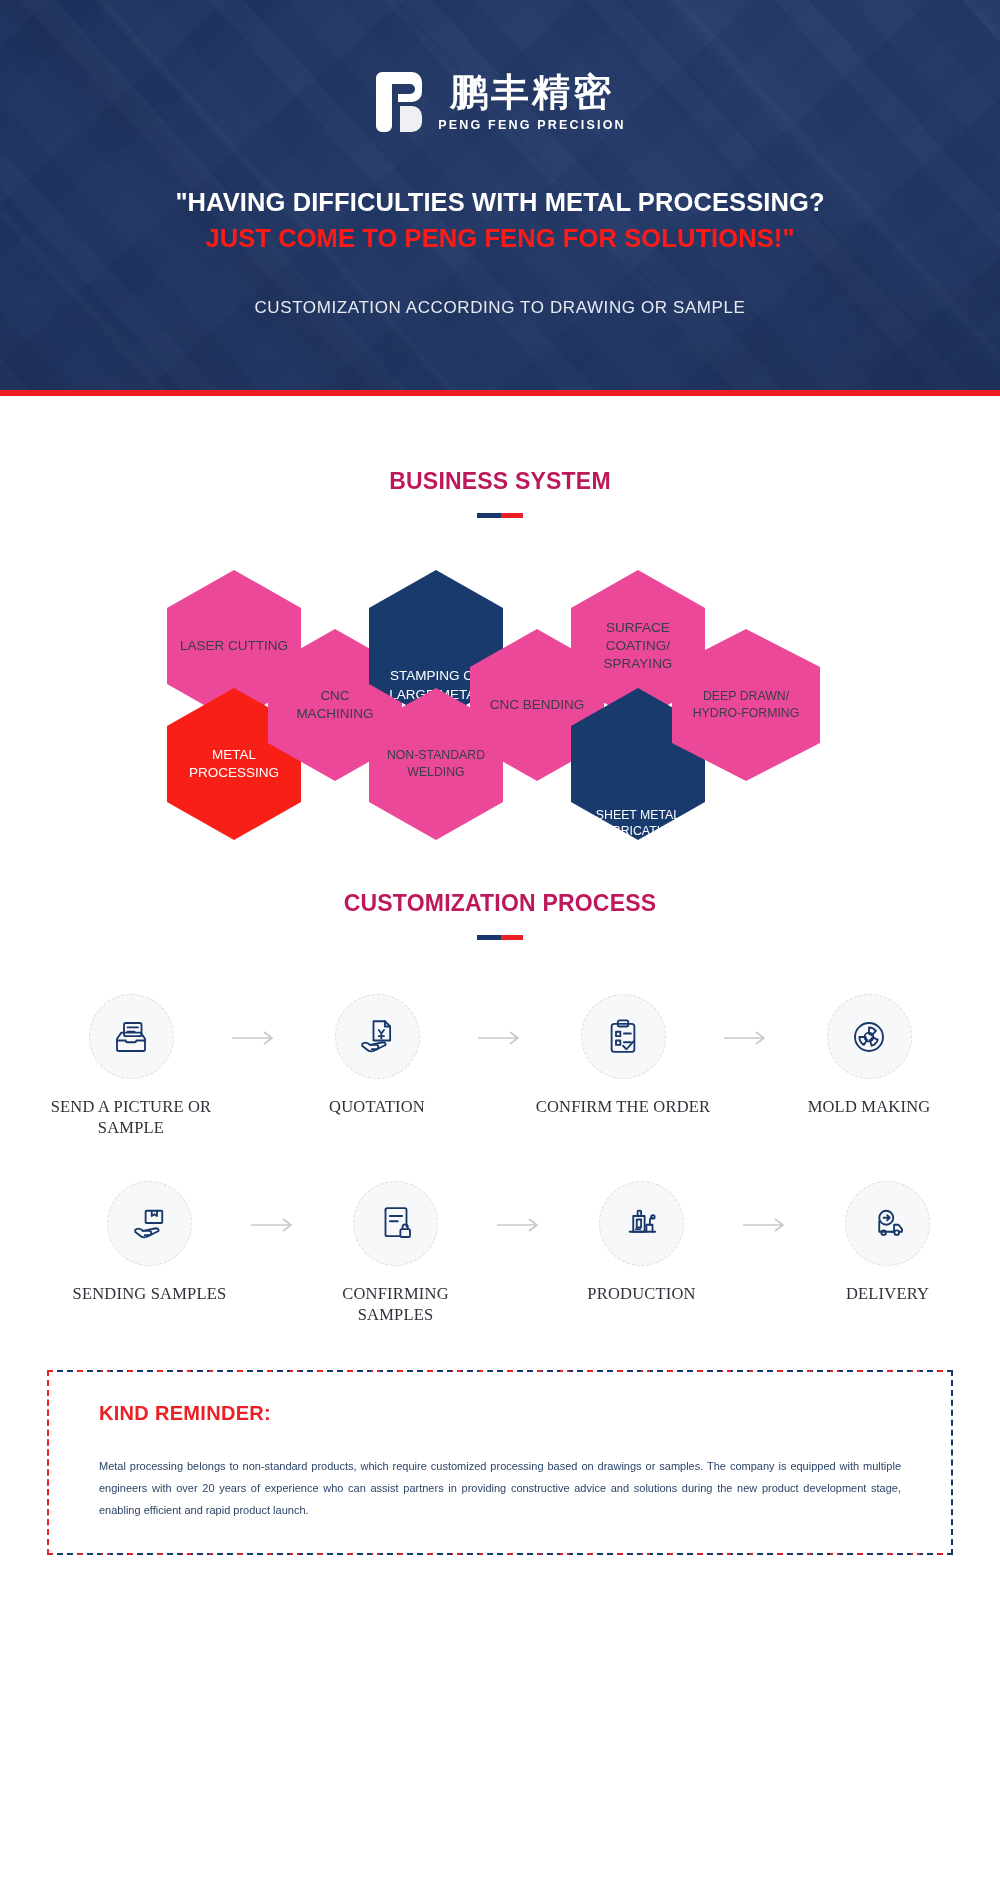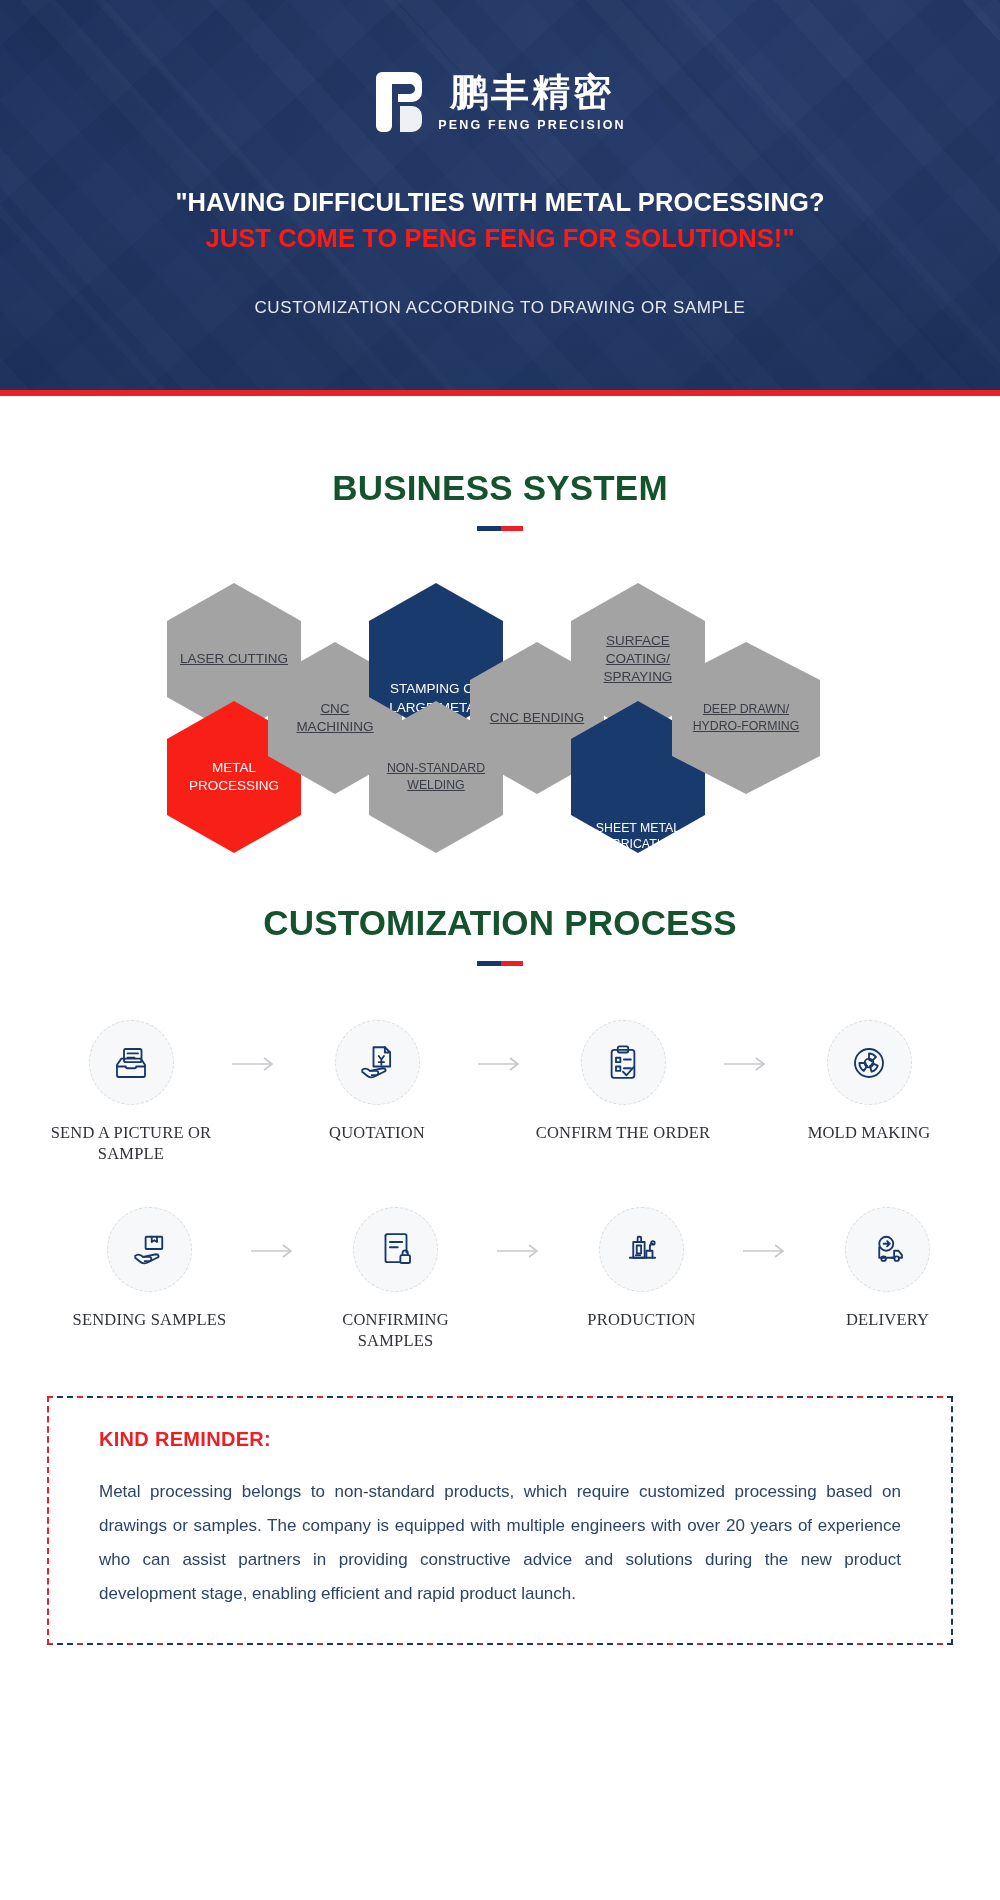--- a/index.html
+++ b/index.html
@@ -89,23 +89,23 @@
   .hero-rule {
     position: absolute; left: 0; bottom: 0;
     width: 1000px; height: 6px;
     background: #ec2024;
     z-index: 4;
   }
 
   
   .sec-title {
     text-align: center;
-    font-size: 35px;
+    font-size: 23px;
     font-weight: bold;
-    color: #14532d;
+    color: #be185d;
     letter-spacing: 0.2px;
   }
   .sec-dash {
     margin: 18px auto 0;
     width: 46px; height: 5px;
     display: flex;
   }
   .sec-dash i { display: block; height: 100%; }
   .sec-dash .navy { width: 24px; background: #17376b; }
   .sec-dash .red  { width: 22px; background: #ec2024; }
@@ -117,21 +117,21 @@
     width: 134px; height: 152px;
     clip-path: polygon(50% 0%, 100% 25%, 100% 75%, 50% 100%, 0% 75%, 0% 25%);
     display: flex; align-items: center; justify-content: center;
     text-align: center;
     font-size: 13.5px;
     line-height: 1.35;
     color: #3a3d45;
     padding: 0 12px;
     filter: drop-shadow(0 2px 4px rgba(60,70,110,0.13));
   }
-  .hex.light { background: #a3a3a3; text-decoration: underline; }
+  .hex.light { background: #ec4899; }
   .hex.navy  { background: #183a6d; color: #ffffff; align-items: flex-end; }
   .hex.red   { background: #f81f17; color: #ffffff; }
   .hex.small { font-size: 12.3px; }
 
   
   .proc-rows { margin-top: 54px; }
   .proc-row {
     display: flex; align-items: flex-start; justify-content: center;
     gap: 0;
   }
@@ -184,22 +184,22 @@
     -webkit-mask-composite: source-over;
     mask: repeating-linear-gradient(90deg, #000 0 9px, transparent 9px 27px);
   }
   .reminder-title {
     font-size: 20px;
     font-weight: bold;
     color: #ec2024;
     letter-spacing: 0.3px;
   }
   .reminder-body {
-    margin-top: 24px;
-    font-size: 17px;
+    margin-top: 30px;
+    font-size: 11px;
     line-height: 2.0;
     color: #2c4468;
     text-align: justify;
   }
 </style>
 </head>
 <body>
 
 <div class="page">
 

